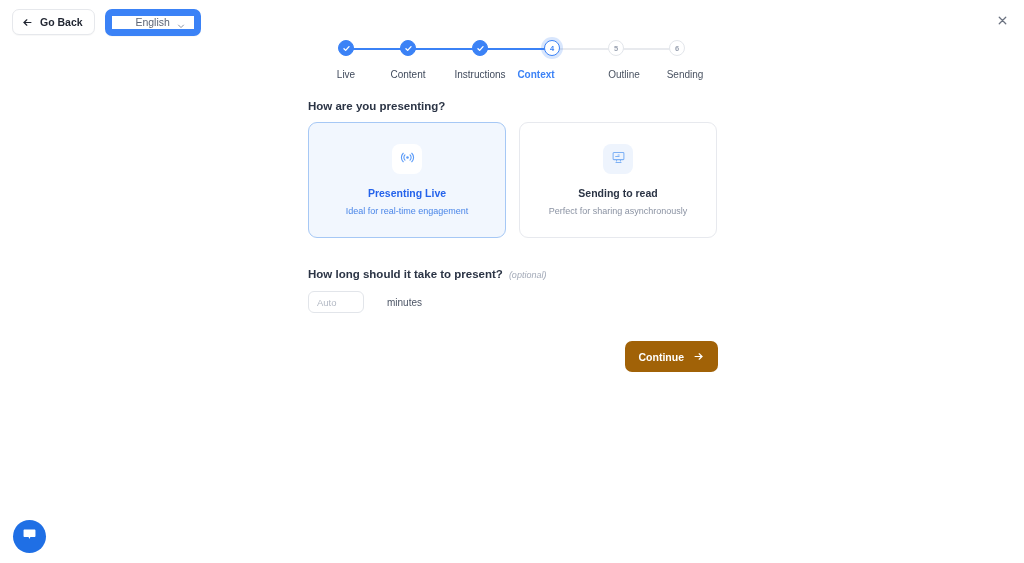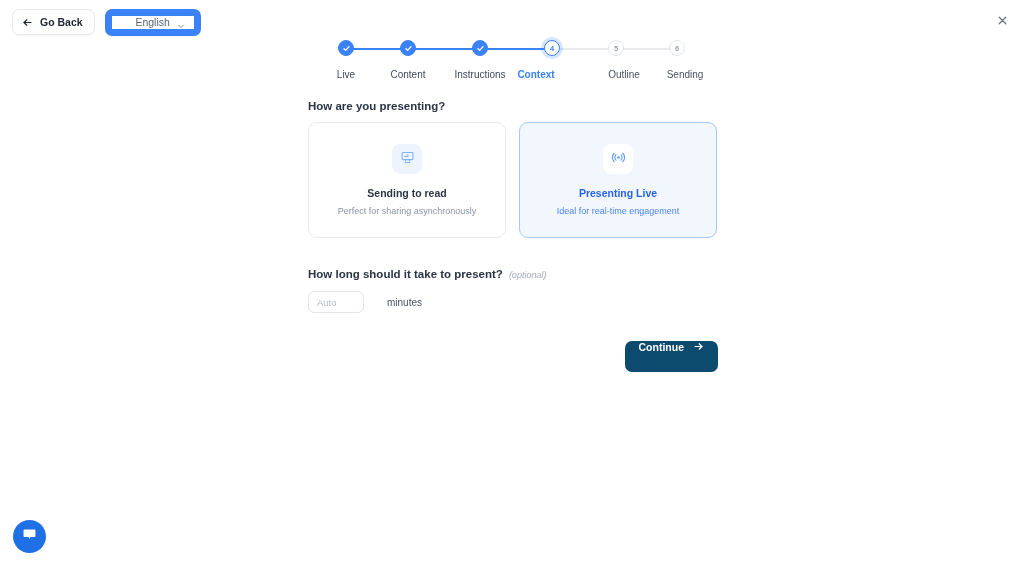--- a/index.html
+++ b/index.html
@@ -263,27 +263,27 @@
   }
 
   
   .continue-row {
     margin-top: 28px;
     display: flex;
     justify-content: flex-end;
   }
   .continue-btn {
     display: inline-flex;
-    align-items: flex-start;
+    align-items: center;
     gap: 9px;
     height: 31px;
     padding: 0 14px;
     border: none;
     border-radius: 7px;
-    background: #0c4a6e;
+    background: #a16207;
     color: #ffffff;
     font-size: 10.5px;
     font-weight: 600;
     font-family: "Liberation Sans", sans-serif;
     cursor: pointer;
   }
   .continue-btn .arrow-r { width: 11px; height: 11px; display: block; }
 
   
   .chat-widget {
@@ -395,53 +395,53 @@
       <div class="step-label upcoming" style="left:303px;">Outline</div>
       <div class="step-label upcoming" style="left:364px;">Sending</div>
     </div>
   </div>
 
   <div class="content">
 
     <div class="section-title">How are you presenting?</div>
 
     <div class="cards">
+
+      <div class="card selected">
+        <div class="icon-box">
+          <span>
+            <svg viewBox="0 0 20 20" width="15" height="15" fill="none" stroke="#5b9bf8" stroke-width="1.5" stroke-linecap="round" stroke-linejoin="round">
+              <circle cx="10" cy="10" r="1.7" fill="#5b9bf8" stroke="none"></circle>
+              <path d="M6.6 6.6a4.8 4.8 0 0 0 0 6.8"></path>
+              <path d="M13.4 6.6a4.8 4.8 0 0 1 0 6.8"></path>
+              <path d="M4.3 4.3a8 8 0 0 0 0 11.4"></path>
+              <path d="M15.7 4.3a8 8 0 0 1 0 11.4"></path>
+            </svg>
+          </span>
+        </div>
+        <div class="card-title">Presenting Live</div>
+        <div class="card-sub">Ideal for real-time engagement</div>
+      </div>
 
       <div class="card">
         <div class="icon-box">
           <span>
             <svg viewBox="0 0 20 20" width="15" height="15" fill="none" stroke="#7eb1f5" stroke-width="1.4" stroke-linecap="round" stroke-linejoin="round">
               <rect x="2.8" y="3.4" width="14.4" height="9.4" rx="1.1"></rect>
               <path d="M6.2 8.6h4.6"></path>
               <path d="M9.4 6.7h1.6"></path>
               <path d="M7.4 12.8v1.9"></path>
               <path d="M12.6 12.8v1.9"></path>
               <path d="M6.6 16.6h6.8"></path>
             </svg>
           </span>
         </div>
         <div class="card-title">Sending to read</div>
         <div class="card-sub">Perfect for sharing asynchronously</div>
       </div>
-
-      <div class="card selected">
-        <div class="icon-box">
-          <span>
-            <svg viewBox="0 0 20 20" width="15" height="15" fill="none" stroke="#5b9bf8" stroke-width="1.5" stroke-linecap="round" stroke-linejoin="round">
-              <circle cx="10" cy="10" r="1.7" fill="#5b9bf8" stroke="none"></circle>
-              <path d="M6.6 6.6a4.8 4.8 0 0 0 0 6.8"></path>
-              <path d="M13.4 6.6a4.8 4.8 0 0 1 0 6.8"></path>
-              <path d="M4.3 4.3a8 8 0 0 0 0 11.4"></path>
-              <path d="M15.7 4.3a8 8 0 0 1 0 11.4"></path>
-            </svg>
-          </span>
-        </div>
-        <div class="card-title">Presenting Live</div>
-        <div class="card-sub">Ideal for real-time engagement</div>
-      </div>
     </div>
 
     <div class="duration">
       <div class="duration-label">
         <span>How long should it take to present?</span>
         <span class="optional">(optional)</span>
       </div>
       <div class="duration-row">
         <input class="minutes-input" type="text" placeholder="Auto" style="">
         <span class="minutes-unit">minutes</span>

